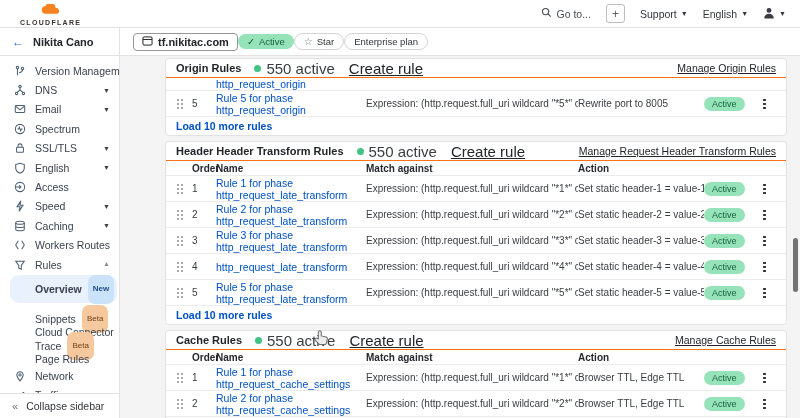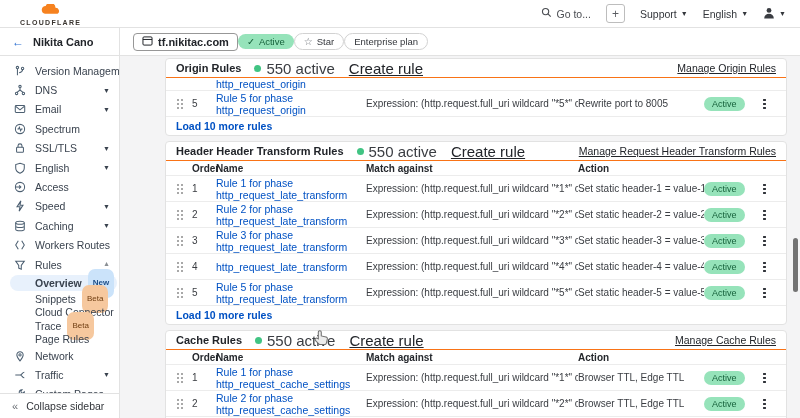--- a/index.html
+++ b/index.html
@@ -34,21 +34,21 @@
   .back { color:#2c6fd1; font-size:12px; }
   nav { flex:1; overflow:hidden; padding-top:5px; }
   .nav-item { height:19.4px; display:flex; align-items:center; padding:0 9px 0 13px;
               font-size:10.5px; color:#39424e; white-space:nowrap; }
   .nav-icon { width:14px; height:14px; flex:none; margin-right:8px; color:#4c5f71;
               display:flex; align-items:center; justify-content:center; }
   .nav-icon svg { width:12px; height:12px; }
   .nav-caret { margin-left:auto; font-size:7px; color:#39424e; }
   .nav-subitem { height:13.4px; display:flex; align-items:center; padding:0 9px 0 35px;
                  font-size:10.5px; color:#39424e; white-space:nowrap; }
-  .nav-subitem.selected { height:16px; margin:1px 2px 1px 10px; padding:0 6px 0 25px;
+  .nav-subitem.selected { height:28px; margin:1px 2px 9px 10px; padding:0 6px 0 25px;
                           background:var(--selected-bg,#e8f1fc); border-radius:9px; font-weight:bold;justify-content:space-between; }
   .mini-badge { margin-left:6px; font-size:8px; padding:9px 5px; border-radius:7px; line-height:1.3; }
   .mini-badge.new  { background:var(--new-bg,#cbe3fa);  color:var(--new-text,#1e4e87); }
   .mini-badge.beta { background:var(--beta-bg,#f6c89e); color:var(--beta-text,#703e12); }
   .collapse-row { flex:none; height:25px; border-top:1px solid #e2e2e2; display:flex; align-items:center;
                   gap:8px; padding:0 12px; font-size:10.5px; color:#33363b; }
   .collapse-icon { color:#6a6f75; font-size:11px; }
 
   
   .main { flex:1; display:flex; flex-direction:column; min-width:0; }

